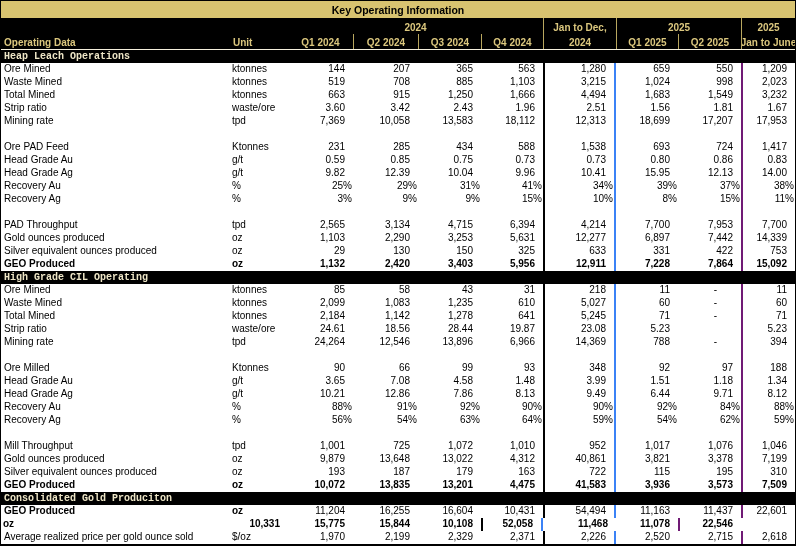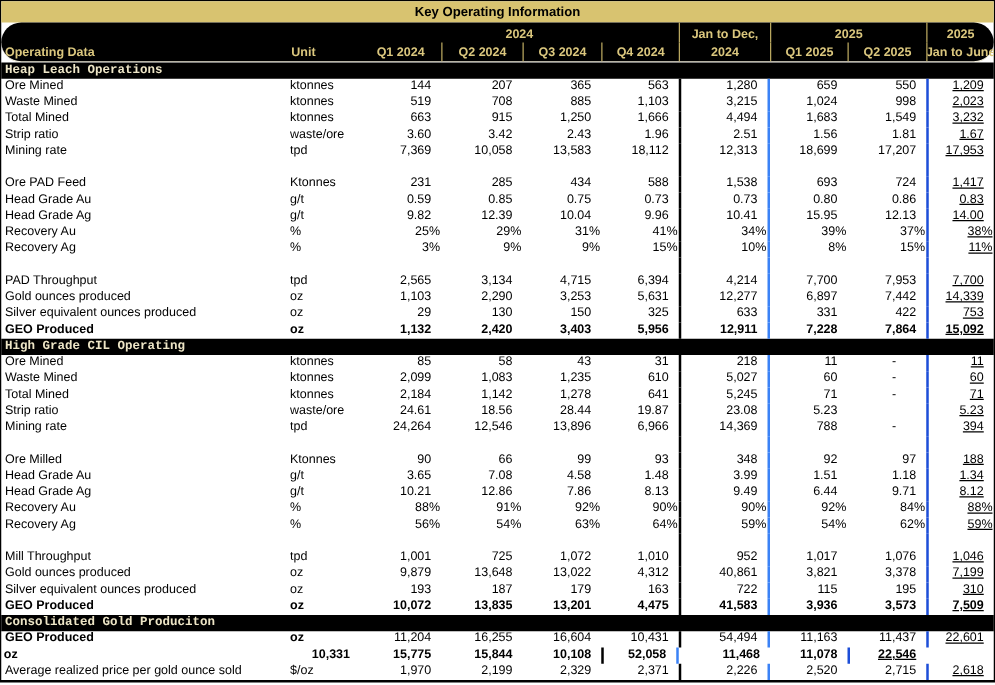--- a/index.html
+++ b/index.html
@@ -11,21 +11,21 @@
   }
   .table-wrap {
     width: 796px; border: 1px solid #000; border-bottom: 2px solid #000;
     background: #fff;
   }
   .title-bar {
     height: 17px; background: var(--gold); color: #000;
     display: flex; align-items: center; justify-content: center;
     font-size: 10.5px; font-weight: bold;
   }
-  .band { background: #000; color: var(--band-text); border-bottom: 1px solid #f5f0dd; border-radius: 16px; }
+  .band { background: #000; color: var(--band-text); border-bottom: 1px solid #f5f0dd; }
   .band-row { display: grid; grid-template-columns: var(--cols); }
   .band-row.r1 { height: 16px; }
   .band-row.r2 { height: 15px; }
   .band .bc {
     font-size: 10px; font-weight: bold;
     display: flex; align-items: flex-end; justify-content: center;
     padding-bottom: 1px; white-space: nowrap; overflow: hidden;
   }
   .band .bc.left { justify-content: flex-start; padding-left: 3px; }
   .band .bc.sep { border-left: 1px solid var(--divider); }
@@ -37,21 +37,21 @@
     white-space: nowrap; overflow: hidden; font-family: Liberation Mono, monospace;
   }
   .row { display: grid; grid-template-columns: var(--cols); height: 13px; }
   .row > div { font-size: 10px; line-height: 12.5px; white-space: nowrap; overflow: hidden; }
   .row .lab { padding-left: 3px; }
   .row .unit { padding-left: 2px; }
   .row .num { text-align: right; padding-right: 8px; }
   .row .num.pct { padding-right: 1px; }
   .row .num.dash { padding-right: 24px; }
   .row .ytd { border-left: 2px solid #000; border-right: 2px solid #3b82f6; }
-  .row .h1col { border-left: 2px solid #1d4ed8; text-decoration: underline; }
+  .row .h1col { border-left: 2px solid #701a75; }
   .row.bold > div { font-weight: bold; }
   .row.lbold .lab, .row.lbold .unit { font-weight: bold; }
 </style>
 </head>
 <body>
 
 <div class="table-wrap">
 
   <div class="title-bar">Key Operating Information</div>
 

